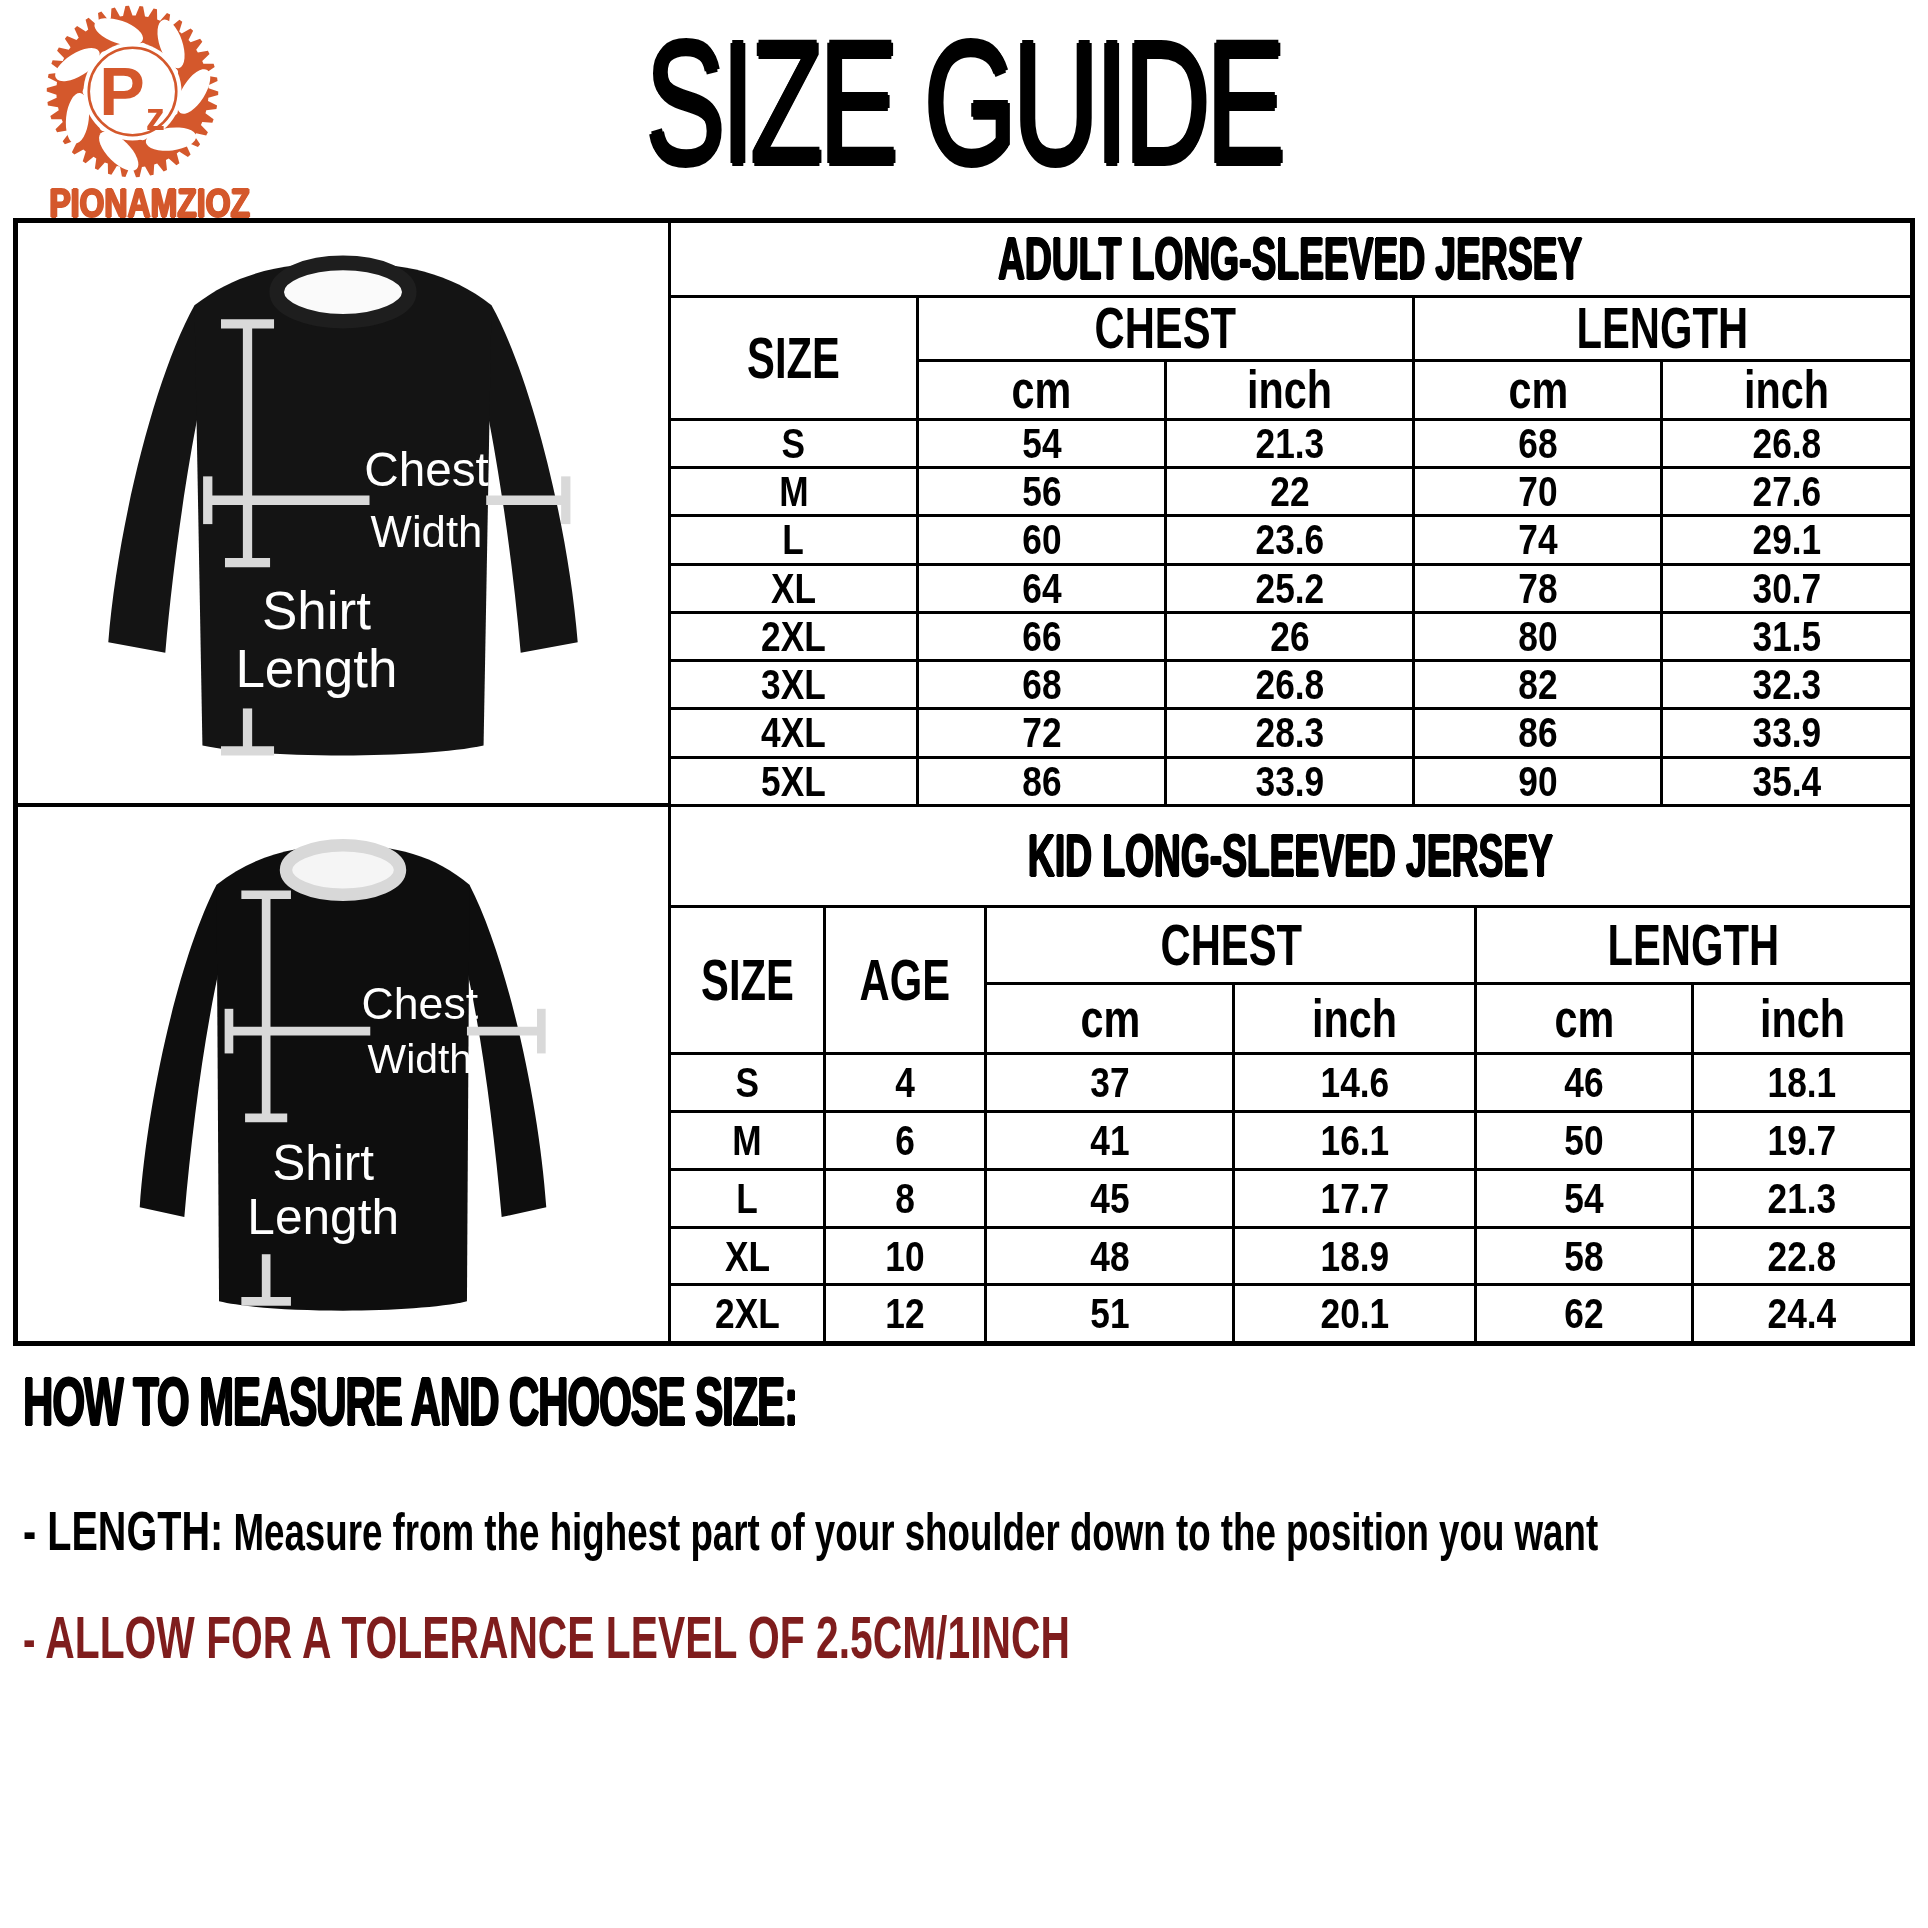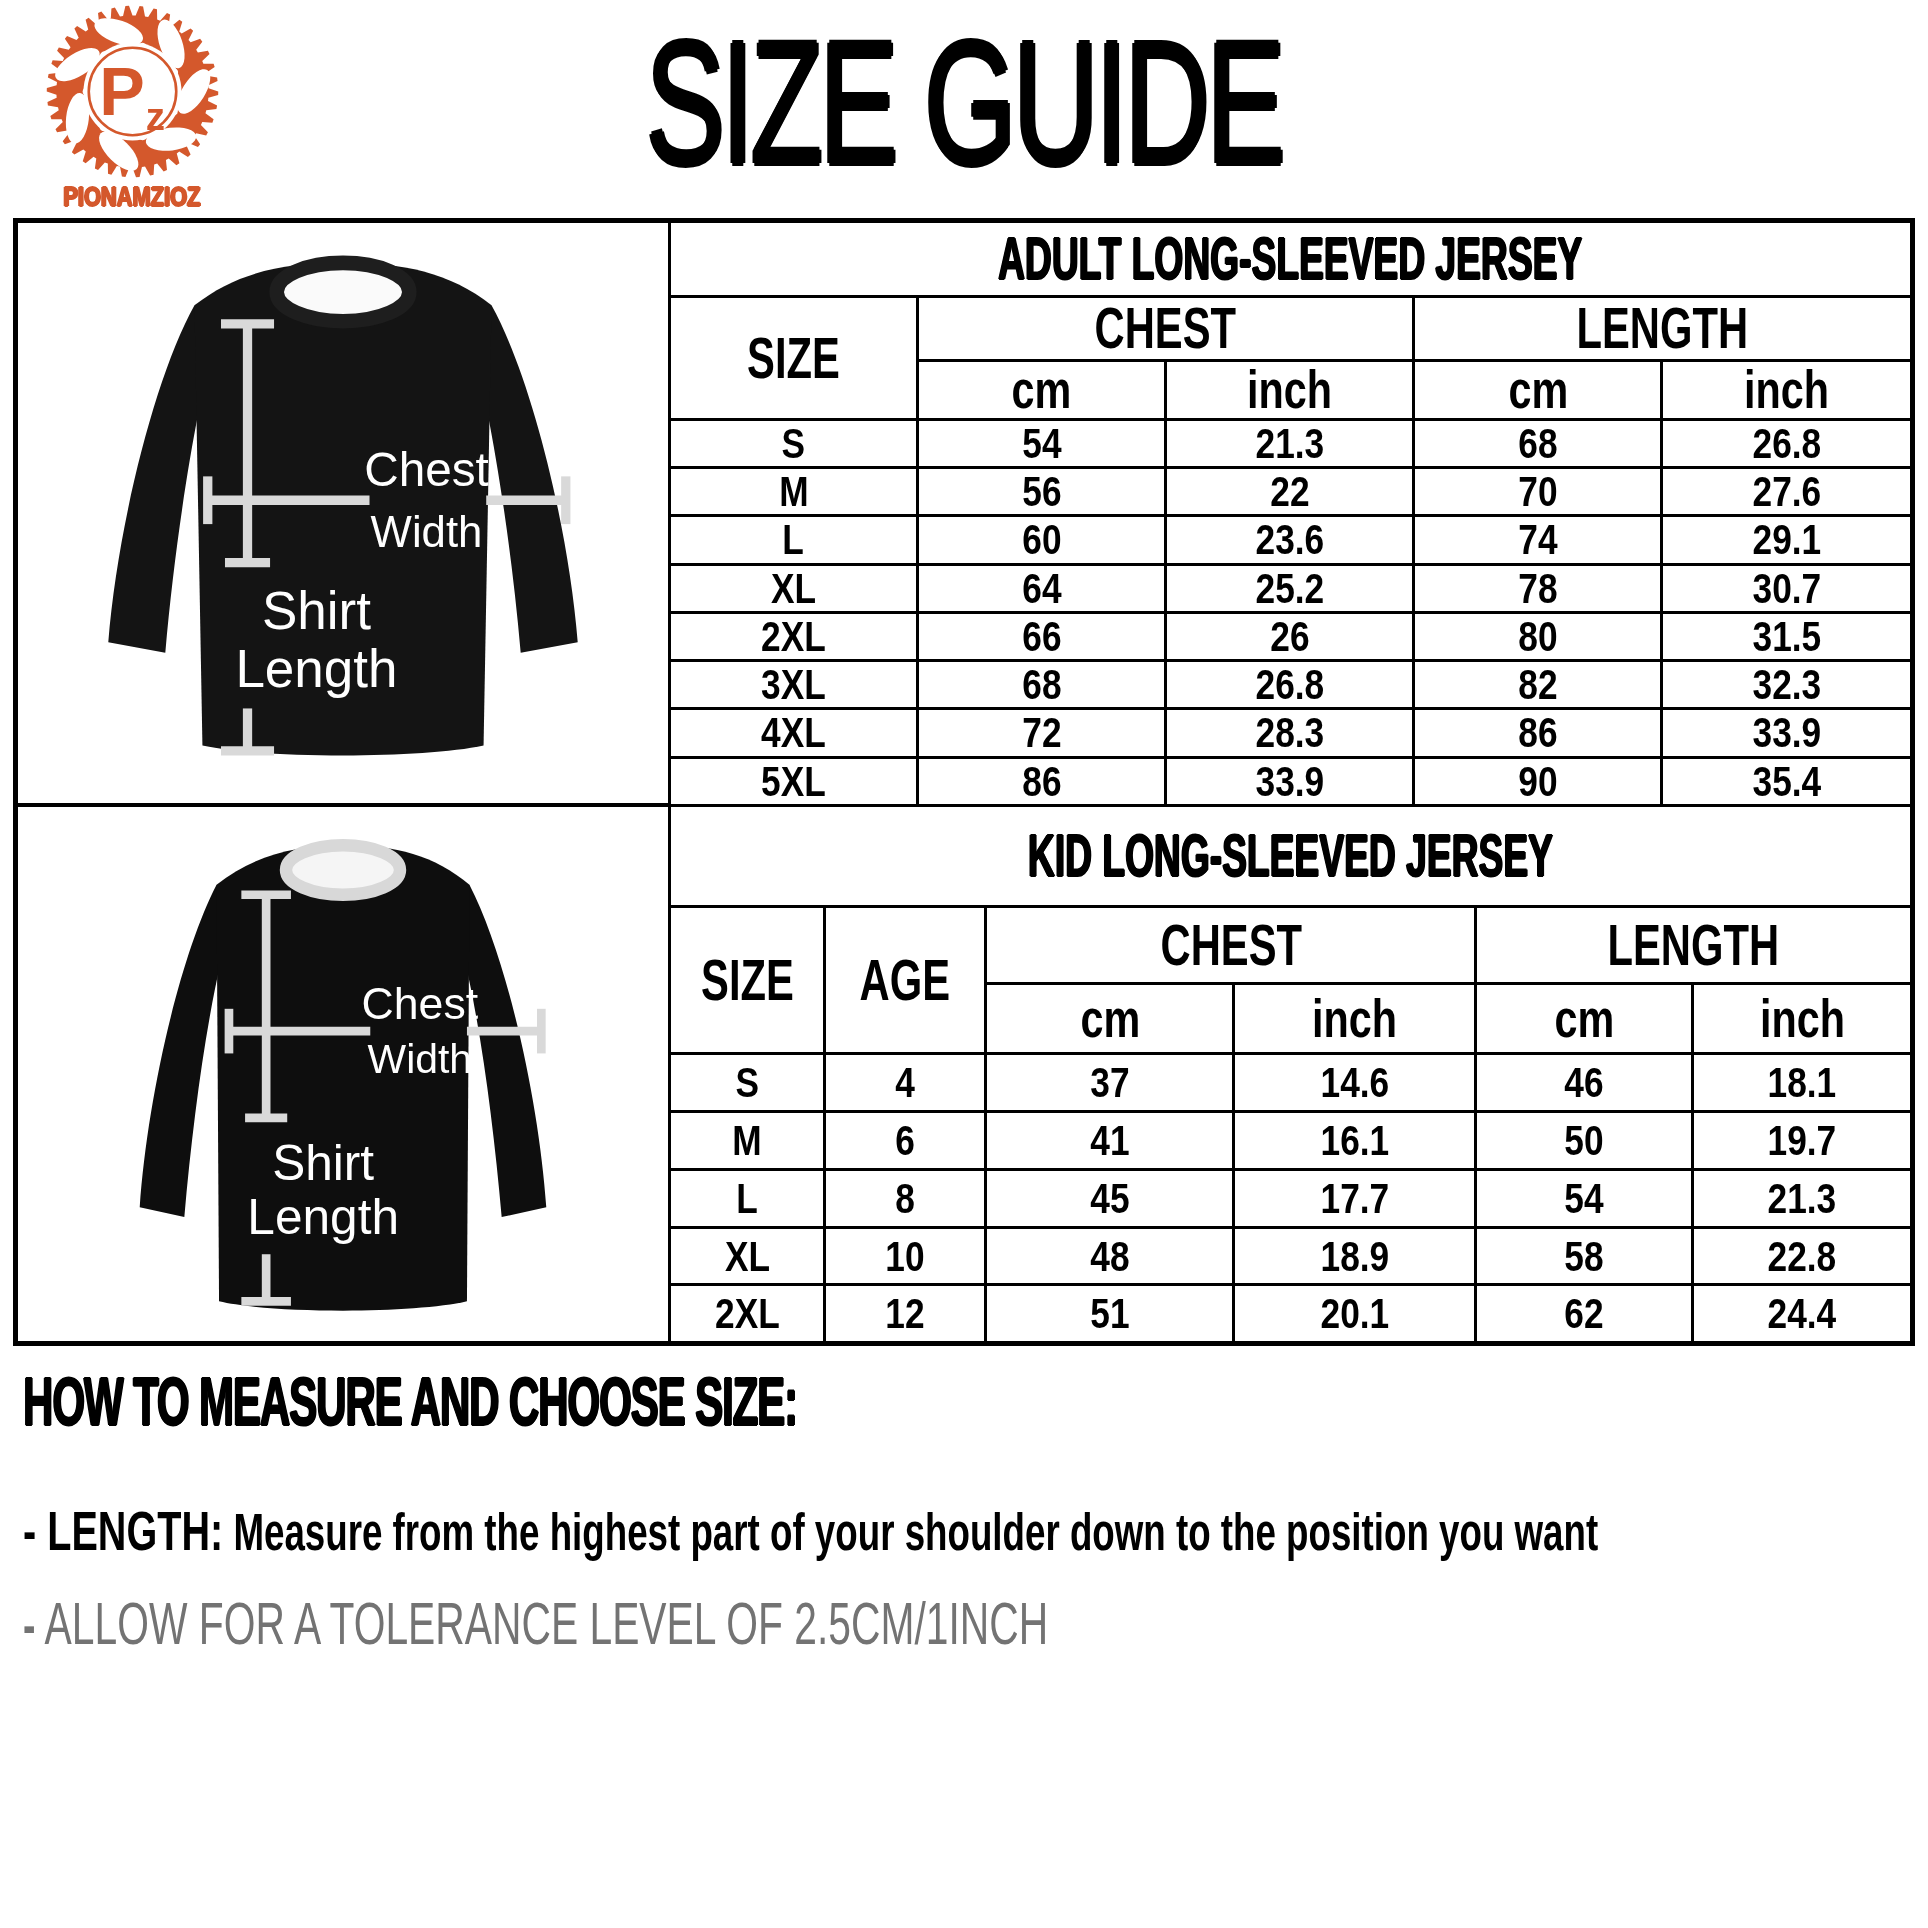--- a/index.html
+++ b/index.html
@@ -12,21 +12,21 @@
   .x68 { transform:scaleX(.68); }
   .x72 { transform:scaleX(.72); }
   .x78 { transform:scaleX(.78); }
   .x82 { transform:scaleX(.82); }
   .heavy2 { text-shadow:1.4px 0 currentColor,-1.4px 0 currentColor,0 1.4px currentColor,0 -1.4px currentColor; }
   .heavy4 { text-shadow:2.8px 0 currentColor,-2.8px 0 currentColor,0 2.8px currentColor,0 -2.8px currentColor; }
 
   
   .logo { position:absolute; left:21px; top:3.8px; width:222px; text-align:center; }
   .logo svg { display:block; margin:0 auto; }
-  .brand-name { color:#d4582c; font-weight:bold; font-size:28px; line-height:1; margin-top:3.8px; letter-spacing:0; }
+  .brand-name { color:#d4582c; font-weight:bold; font-size:41px; line-height:1; margin-top:3.8px; letter-spacing:0; }
 
   .main-title { position:absolute; left:0; right:0; top:15px; text-align:center;
     font-size:175px; font-weight:normal; line-height:1; letter-spacing:-5.6px; }
 
   
   .main-box { position:absolute; left:13px; top:218px; width:1902px; height:1128px;
     border:5.6px solid #000; display:grid; grid-template-columns:650px 1fr; grid-template-rows:584px 1fr; }
   .shirt-cell { display:flex; align-items:center; justify-content:center; overflow:hidden; }
   .shirt-cell.top { border-bottom:4.7px solid #000; }
 
@@ -48,21 +48,21 @@
   .cell-num { font-size:43px; font-weight:bold; line-height:1; }
 
   
   .howto { position:absolute; left:22.6px; top:1367px; width:1883px; }
   .howto-heading { font-size:68px; font-weight:bold; line-height:1; letter-spacing:-1.9px; }
   .howto-item { font-size:51px; font-weight:bold; line-height:1.05; }
   .howto-item .prefix { font-size:55px; }
   .item-1 { margin-top:49px; }
   .item-2 { margin-top:68px; }
   .item-3 { margin-top:58px; }
-  .item-4 { margin-top:31px; color:#737373; font-size:60px; font-weight:normal; }
+  .item-4 { margin-top:45px; color:#7f1d1d; font-size:60px; font-weight:bold; }
 
   svg text { font-family:"Liberation Sans", sans-serif; }
 </style>
 </head>
 <body>
 
 <div class="logo">
   <svg width="175" height="175" viewBox="0 0 200 200">
     <polygon points="198.0,100.0 197.9,104.0 186.7,107.2 186.3,110.8 196.7,116.1 195.9,120.1 184.3,121.4 183.4,124.8 192.7,131.8 191.3,135.6 179.7,134.9 178.2,138.2 186.2,146.6 184.2,150.2 172.8,147.6 170.8,150.6 177.3,160.2 174.8,163.3 164.0,158.9 161.5,161.5 166.4,172.1 163.3,174.8 153.4,168.7 150.6,170.8 153.6,182.0 150.2,184.2 141.4,176.5 138.2,178.2 139.4,189.7 135.6,191.3 128.2,182.3 124.8,183.4 124.1,195.0 120.1,195.9 114.3,185.8 110.8,186.3 108.1,197.7 104.0,197.9 100.0,187.0 96.4,186.9 91.9,197.7 87.9,197.2 85.7,185.8 82.1,185.1 75.9,195.0 72.0,193.9 71.8,182.3 68.4,181.0 60.6,189.7 57.0,188.0 58.6,176.5 55.5,174.7 46.4,182.0 43.1,179.8 46.6,168.7 43.8,166.4 33.6,172.1 30.7,169.3 36.0,158.9 33.6,156.2 22.7,160.2 20.2,156.9 27.2,147.6 25.3,144.5 13.8,146.6 12.0,143.0 20.3,134.9 19.0,131.6 7.3,131.8 6.1,128.0 15.7,121.4 14.9,117.9 3.3,116.1 2.8,112.1 13.3,107.2 13.1,103.6 2.0,100.0 2.1,96.0 13.3,92.8 13.7,89.2 3.3,83.9 4.1,79.9 15.7,78.6 16.6,75.2 7.3,68.2 8.7,64.4 20.3,65.1 21.8,61.8 13.8,53.4 15.8,49.8 27.2,52.4 29.2,49.4 22.7,39.8 25.2,36.7 36.0,41.1 38.5,38.5 33.6,27.9 36.7,25.2 46.6,31.3 49.4,29.2 46.4,18.0 49.8,15.8 58.6,23.5 61.8,21.8 60.6,10.3 64.4,8.7 71.8,17.7 75.2,16.6 75.9,5.0 79.9,4.1 85.7,14.2 89.2,13.7 91.9,2.3 96.0,2.1 100.0,13.0 103.6,13.1 108.1,2.3 112.1,2.8 114.3,14.2 117.9,14.9 124.1,5.0 128.0,6.1 128.2,17.7 131.6,19.0 139.4,10.3 143.0,12.0 141.4,23.5 144.5,25.3 153.6,18.0 156.9,20.2 153.4,31.3 156.2,33.6 166.4,27.9 169.3,30.7 164.0,41.1 166.4,43.8 177.3,39.8 179.8,43.1 172.8,52.4 174.7,55.5 186.2,53.4 188.0,57.0 179.7,65.1 181.0,68.4 192.7,68.2 193.9,72.0 184.3,78.6 185.1,82.1 196.7,83.9 197.2,87.9 186.7,92.8 186.9,96.4" fill="#d4582c"></polygon>
     <circle cx="100" cy="100" r="86" fill="#d4582c"></circle>

